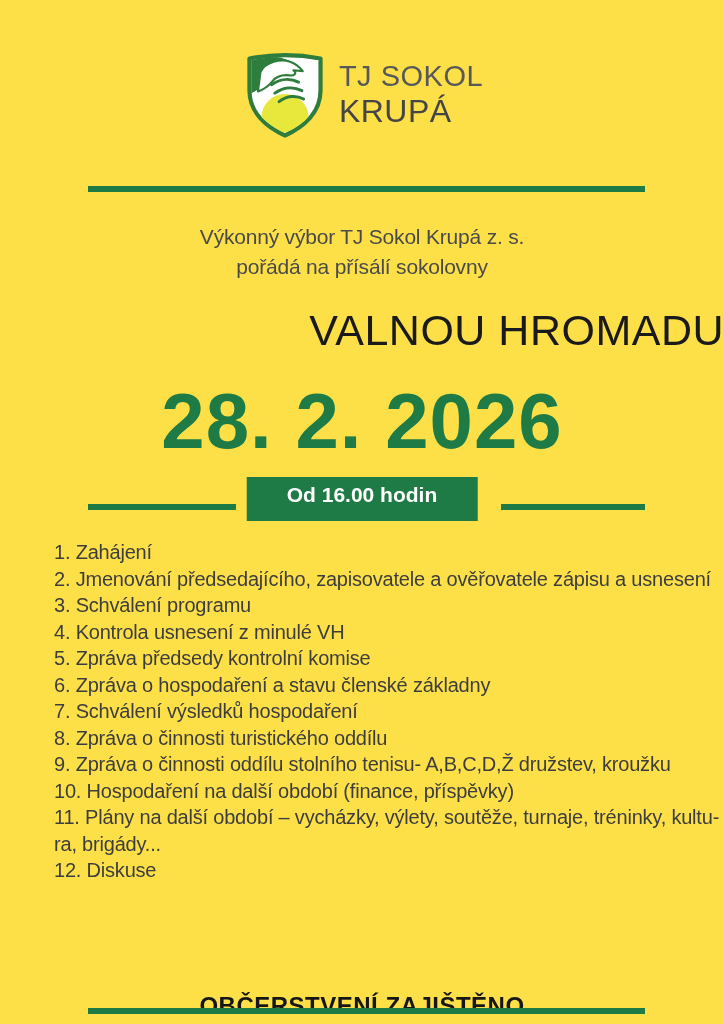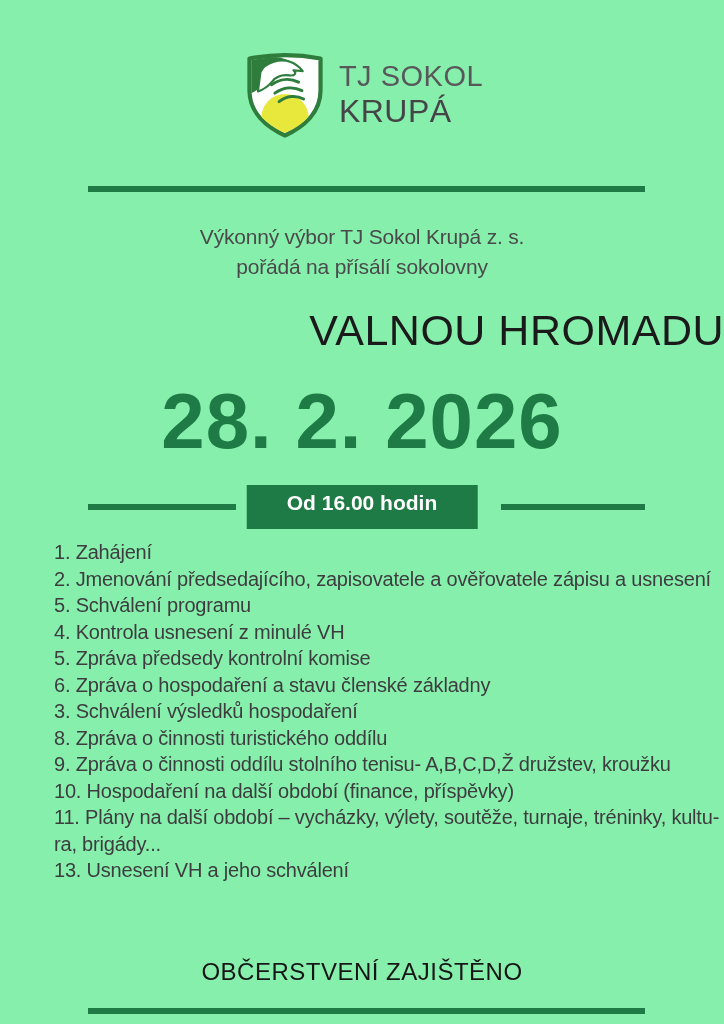--- a/index.html
+++ b/index.html
@@ -9,21 +9,21 @@
     --title-black:#1a1a1b;
     --text-gray:#3d3d3f;
     --subtitle-gray:#4a4a4b;
     --logo-gray:#58585a;
     --logo-dark:#454547;
   }
   html,body{margin:0;padding:0;background:#ffffff;}
   .poster{
     position:relative;
     width:724px;height:1024px;
-    background:#86efac;
+    background:#fde047;
     font-family:"Liberation Sans","DejaVu Sans",sans-serif;
     overflow:hidden;
   }
   
   .logo{
     position:absolute;top:50px;left:0;right:0;
     display:flex;align-items:center;justify-content:center;gap:10px;
   }
   .logo-shield{width:88px;height:88px;flex:0 0 auto;}
   .logo-text{display:flex;flex-direction:column;justify-content:center;line-height:1;}
@@ -57,34 +57,33 @@
     text-align:center;color:var(--green);
     font-size:78px;font-weight:800;letter-spacing:1px;
   }
   
   .time-badge{
     position:absolute;top:477px;left:50%;transform:translateX(-50%);
     background:var(--green);color:#ffffff;
     font-size:21px;font-weight:700;
     height:44px;line-height:36px;padding:0 40px;
     white-space:nowrap;
-    margin-top:8px;
   }
   
   .agenda{
     position:absolute;top:539px;left:54px;right:30px;
     color:var(--text-gray);
     font-size:20px;letter-spacing:-0.2px;line-height:26.5px;
   }
   .agenda-item{white-space:pre;}
   
   .footer-note{
-    position:absolute;top:958px;left:0;right:0;
+    position:absolute;top:992px;left:0;right:0;
     text-align:center;color:#161617;
-    font-size:24px;font-weight:400;letter-spacing:0.5px;
+    font-size:24px;font-weight:700;letter-spacing:0.5px;
   }
 </style>
 </head>
 <body>
 
 <div class="poster">
 
   <div class="logo">
     <svg class="logo-shield" viewBox="0 0 100 104" xmlns="http://www.w3.org/2000/svg" aria-hidden="true">
       <defs>
@@ -128,40 +127,40 @@
   <div class="rule rule-badge-left"></div>
   <div class="time-badge">Od 16.00 hodin</div>
   <div class="rule rule-badge-right"></div>
 
   <div class="agenda">
 
       <div class="agenda-item">1. Zahájení</div>
 
       <div class="agenda-item">2. Jmenování předsedajícího, zapisovatele a ověřovatele zápisu a usnesení</div>
 
-      <div class="agenda-item">5. Schválení programu</div>
+      <div class="agenda-item">3. Schválení programu</div>
 
       <div class="agenda-item">4. Kontrola usnesení z minulé VH</div>
 
       <div class="agenda-item">5. Zpráva předsedy kontrolní komise</div>
 
       <div class="agenda-item">6. Zpráva o hospodaření a stavu členské základny</div>
 
-      <div class="agenda-item">3. Schválení výsledků hospodaření</div>
+      <div class="agenda-item">7. Schválení výsledků hospodaření</div>
 
       <div class="agenda-item">8. Zpráva o činnosti turistického oddílu</div>
 
       <div class="agenda-item">9. Zpráva o činnosti oddílu stolního tenisu- A,B,C,D,Ž družstev, kroužku</div>
 
       <div class="agenda-item">10. Hospodaření na další období (finance, příspěvky)</div>
 
       <div class="agenda-item">11. Plány na další období – vycházky, výlety, soutěže, turnaje, tréninky, kultu-
 ra, brigády...</div>
 
+      <div class="agenda-item">12. Diskuse</div>
 
-      <div class="agenda-item">13. Usnesení VH a jeho schválení</div>
     </div>
 
   <div class="footer-note">OBČERSTVENÍ ZAJIŠTĚNO</div>
 
   <div class="rule rule-bottom"></div>
 
 </div>
 
 </body></html>

